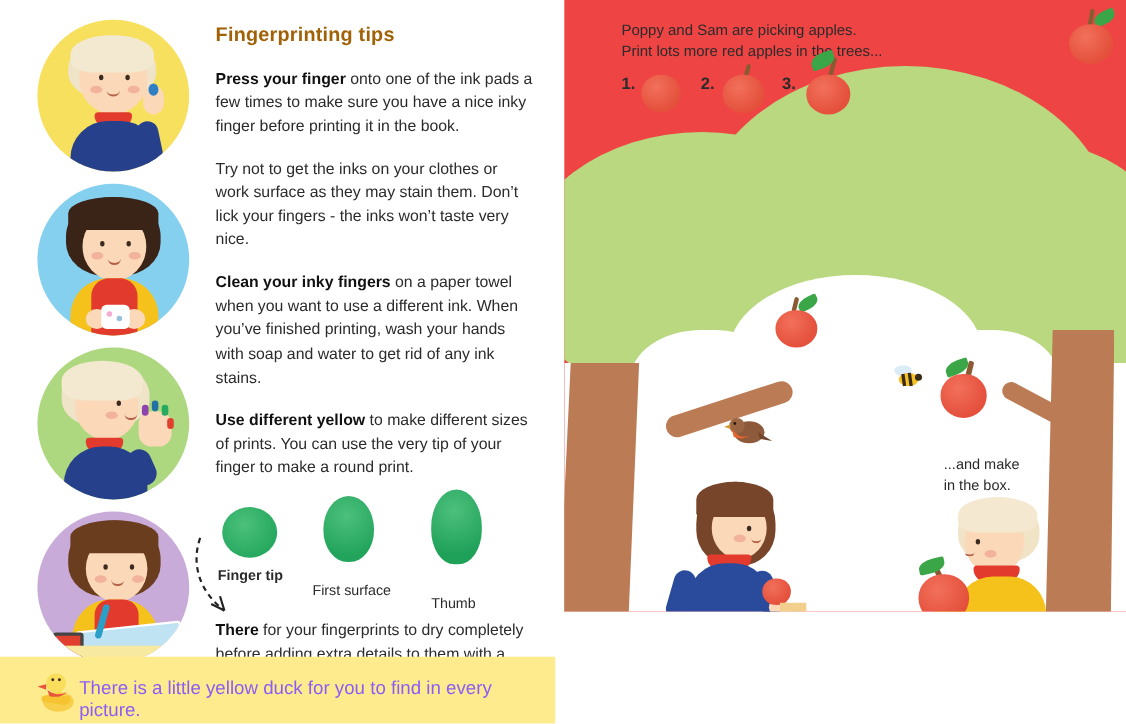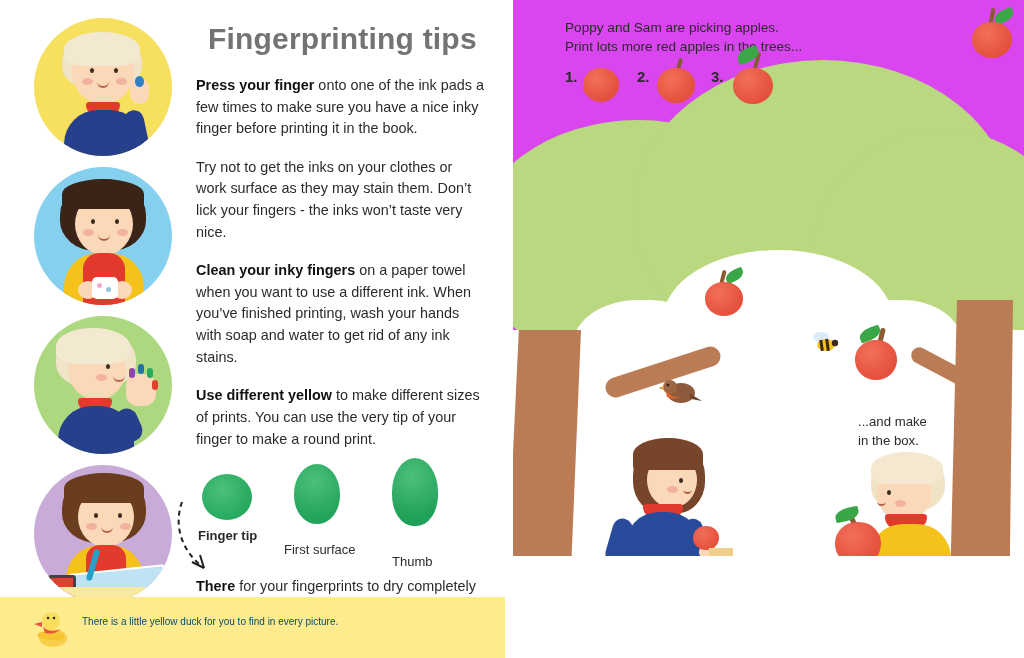--- a/index.html
+++ b/index.html
@@ -28,22 +28,22 @@
   .hair{position:absolute;border-radius:50% 50% 42% 42%;}
   .collar{position:absolute;background:#e23b2e;border-radius:6px;}
   .arm{position:absolute;border-radius:14px;}
   .hand{position:absolute;border-radius:50%;background:#fbd9b8;}
   .eye{position:absolute;width:4px;height:5px;border-radius:50%;background:#3b2a20;}
   .mouth{position:absolute;width:12px;height:6px;border-bottom:2px solid #b5624b;border-radius:0 0 12px 12px;}
   .cheek{position:absolute;width:11px;height:7px;border-radius:50%;background:rgba(232,130,120,.45);}
 
   .text-col{position:absolute;left:196px;top:22px;width:290px;}
   .page-title{
-    font-size:30px;font-weight:700;letter-spacing:.2px;color:#737373;
-    margin:0 0 20px 12px;line-height:1.1;
+    font-size:18px;font-weight:700;letter-spacing:.2px;color:#a16207;
+    margin:0 0 20px 0;line-height:1.1;
   }
   .para{font-size:14.4px;line-height:1.5;margin:0 0 17px 0;color:#2b2b2b;}
   .para b{font-weight:700;color:#111;}
 
   .prints-row{position:relative;height:96px;margin:6px 0 2px 0;}
   .print{position:absolute;background:#27a960;}
   .print-tip{left:6px;top:18px;width:50px;height:46px;border-radius:50%;
      background:radial-gradient(circle at 40% 35%, #4cc07c 0%, #27a960 70%);}
   .print-first{left:98px;top:8px;width:46px;height:60px;border-radius:50% 50% 48% 48%;
      background:radial-gradient(circle at 45% 30%, #4cc07c 0%, #23a45c 72%);}
@@ -54,25 +54,25 @@
   .lbl-first{left:88px;top:86px;}
   .lbl-thumb{left:196px;top:98px;}
 
   .arrow-svg{position:absolute;left:-26px;top:42px;}
 
   .footer-band{
     position:absolute;left:0;top:597px;width:505px;height:61px;background:#fdeb8e;
   }
   .duck{position:absolute;left:33px;top:10px;width:40px;height:42px;}
   .footer-text{
-    position:absolute;left:82px;top:19px;font-size:10px;color:#0c4a6e;
+    position:absolute;left:72px;top:19px;font-size:17px;color:#8b5cf6;
   }
 
   
-  .right-page{position:absolute;left:513px;top:0;width:511px;height:556px;overflow:hidden;background:#d946ef;}
+  .right-page{position:absolute;left:513px;top:0;width:511px;height:556px;overflow:hidden;background:#ef4444;}
   .canopy{position:absolute;border-radius:50%;background:#b9d87f;}
   .trunk{position:absolute;background:#bb7c55;}
   .white-area{position:absolute;background:#ffffff;}
   .grass{position:absolute;background:#b4dd7f;}
   .rp-head{position:absolute;left:52px;top:18px;font-size:13.6px;line-height:1.42;color:#2b2b2b;}
   .step-row{position:absolute;left:52px;top:62px;width:230px;height:50px;}
   .step{position:absolute;}
   .step-num{position:absolute;font-size:15px;font-weight:700;color:#2b2b2b;}
   .apple-body{position:absolute;border-radius:50% 50% 52% 52%;
      background:radial-gradient(circle at 38% 32%, #f2705a 0%, #e4503c 70%);}

